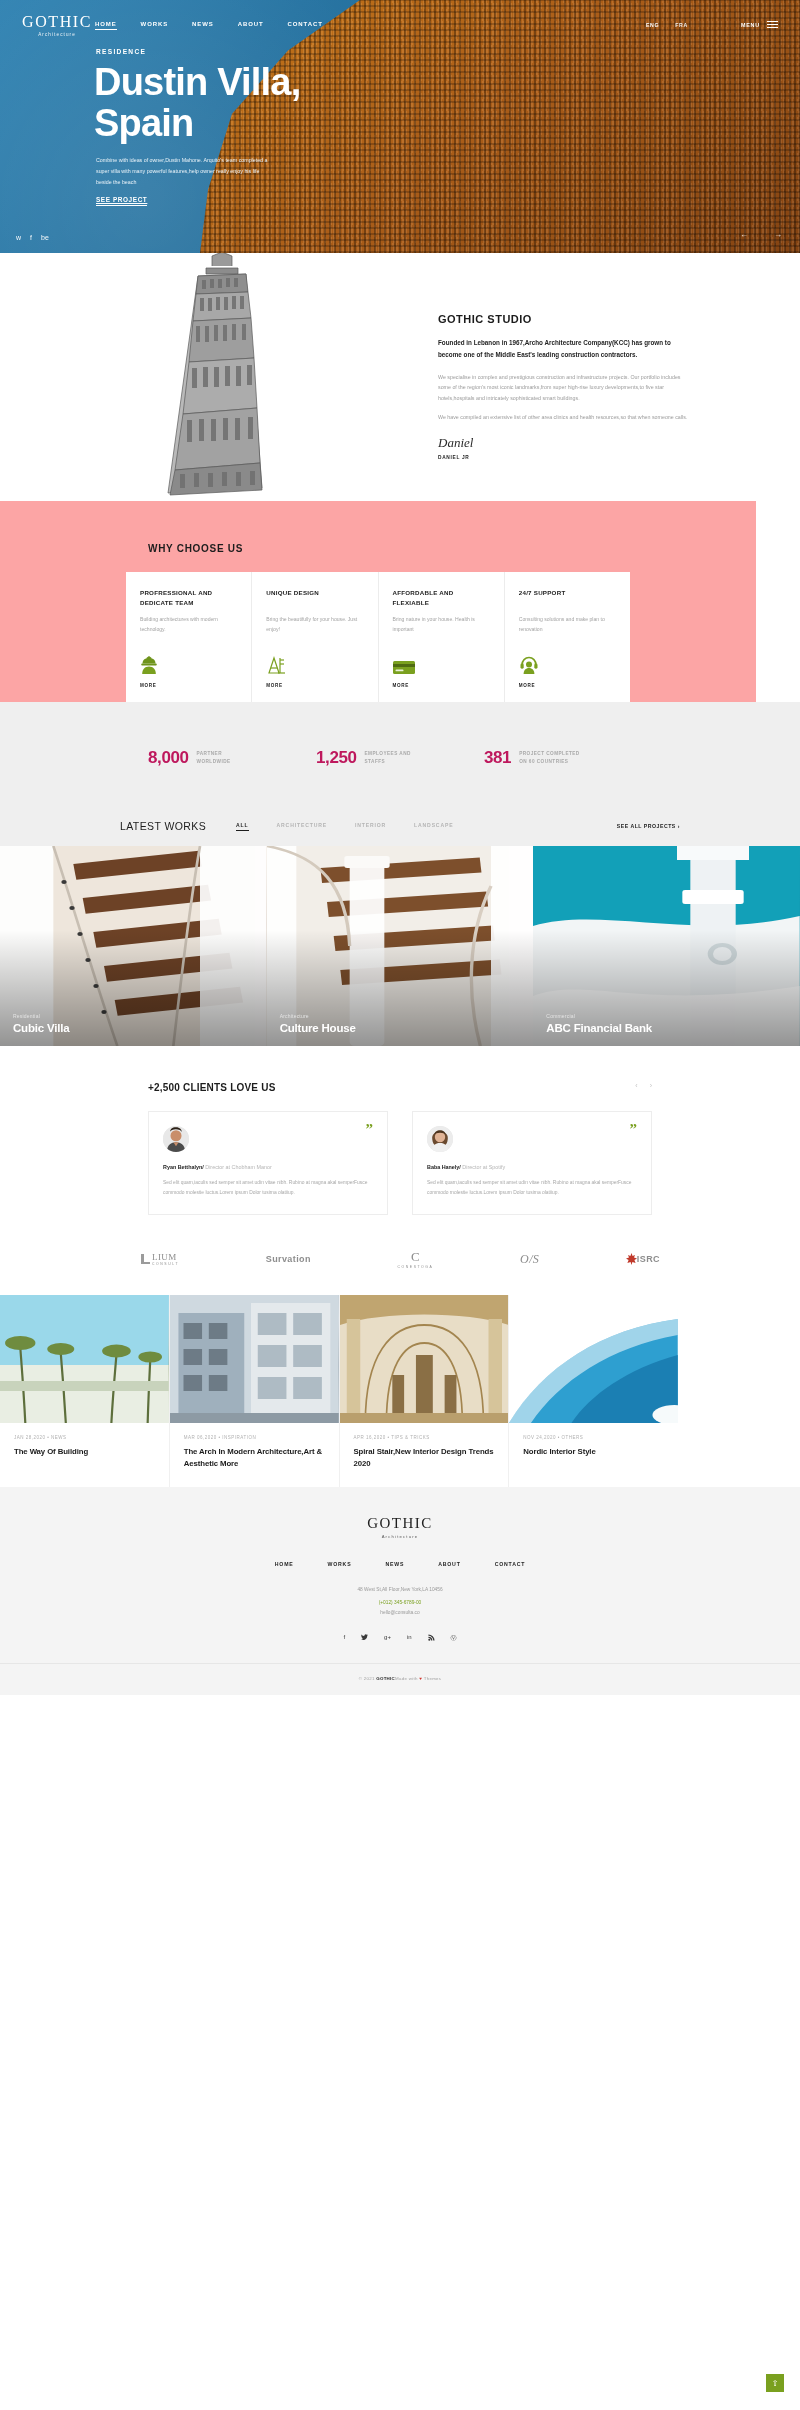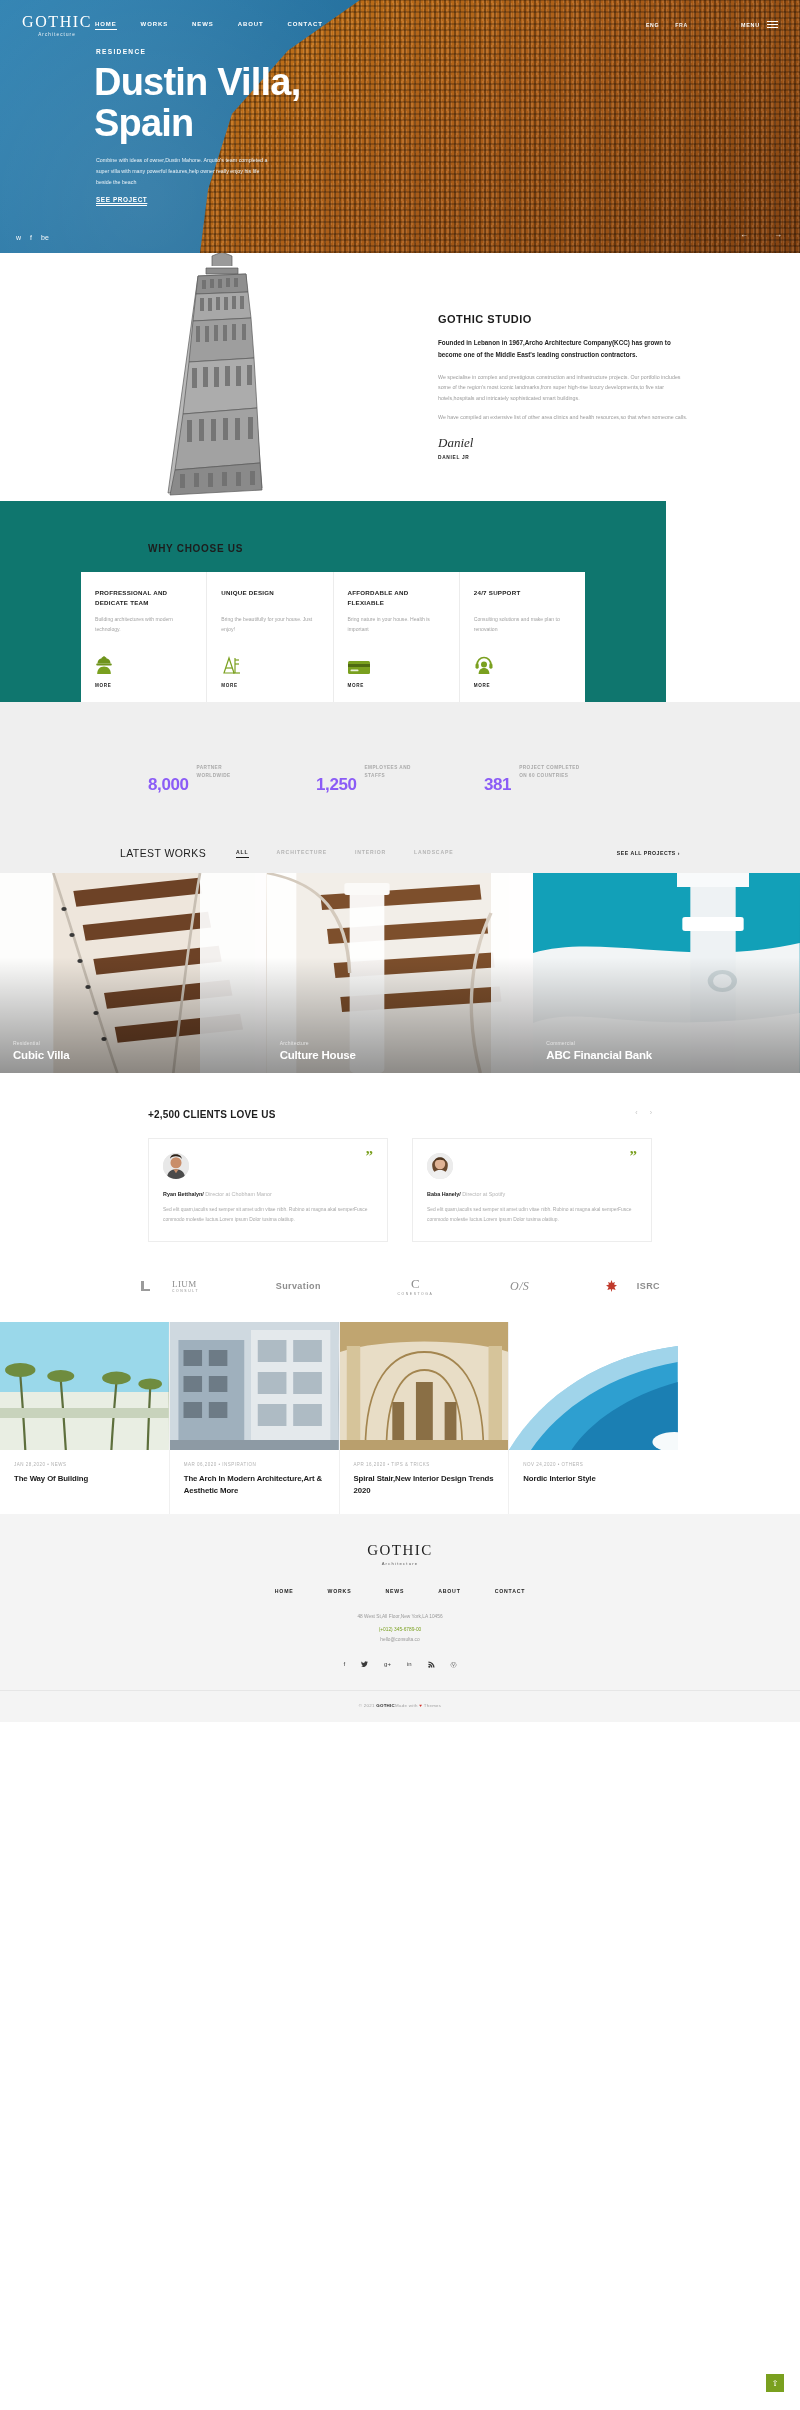--- a/index.html
+++ b/index.html
@@ -74,35 +74,35 @@
   .bldg { position:absolute; left:150px; top:-5px; width:190px; height:250px; }
   .studio-right { position:absolute; left:438px; top:60px; width:250px; }
   .studio-h { font-size:11px; font-weight:bold; letter-spacing:.5px; color:#1b1b1b; }
   .studio-lead { margin-top:12px; font-size:6.3px; font-weight:bold; line-height:1.95; color:#232323; }
   .studio-p { margin-top:10px; font-size:5.3px; line-height:2.0; color:#9b9b9b; }
   .studio-p.second { margin-top:9px; }
   .sign { margin-top:12px; font-family:"Liberation Serif", serif; font-style:italic; font-size:13px; color:#2b2b2b; }
   .sign-name { margin-top:4px; font-size:4.8px; font-weight:bold; letter-spacing:.7px; color:#1b1b1b; }
 
   
-  .why { width:666px; background:#0f766e; padding:42px 0 0; }
+  .why { width:756px; background:#fca5a5; padding:42px 0 0; }
   .why h2 { margin-left:148px; font-size:10px; font-weight:bold; letter-spacing:.7px; color:#1d1d1d; }
   .cards { margin:18px auto 0; width:504px; background:#fff; display:flex; }
   .card { flex:1; padding:16px 14px 14px; position:relative; }
   .card + .card { border-left:1px solid #ececec; }
   .card h3 { font-size:6.2px; font-weight:bold; line-height:1.65; letter-spacing:.25px; color:#1d1d1d; min-height:21px; }
   .card p { margin-top:6px; font-size:5.1px; line-height:1.95; color:#a3a3a3; min-height:22px; }
   .card .ico { margin-top:16px; height:22px; display:flex; align-items:flex-end; }
   .card .more { margin-top:8px; font-size:4.6px; font-weight:bold; letter-spacing:.7px; color:#1d1d1d; }
 
   
   .stats { width:800px; background:#efefef; padding:46px 0 52px; }
   .stats-row { width:504px; margin:0 auto; display:flex; }
   .stat { flex:1; display:flex; align-items:center; gap:8px; }
-  .stat .num { font-size:17px; font-weight:bold; letter-spacing:-.4px; color:#8b5cf6;margin-top:27px; }
+  .stat .num { font-size:17px; font-weight:bold; letter-spacing:-.4px; color:#be185d; }
   .stat .lbl { font-size:4.7px; font-weight:bold; line-height:1.7; letter-spacing:.45px; color:#a9a9a9; }
 
   
   .lw { width:800px; background:#efefef; padding:0 0 14px; }
   .lw-head { width:560px; margin:0 auto; display:flex; align-items:center; }
   .lw-head h2 { font-size:10.5px; font-weight:normal; letter-spacing:.4px; color:#1d1d1d; }
   .lw-filters { display:flex; gap:28px; margin-left:30px; }
   .lw-filters span { font-size:5.1px; font-weight:bold; letter-spacing:.85px; color:#b4b4b4; padding-bottom:2px; }
   .lw-filters span.on { color:#1d1d1d; border-bottom:1.3px solid #1d1d1d; }
   .lw-all { margin-left:auto; font-size:5.2px; font-weight:bold; letter-spacing:.5px; color:#1d1d1d; }
@@ -129,21 +129,21 @@
   .tcard .quo { position:absolute; right:14px; top:12px; color:#7aa01f; font-size:15px; font-weight:bold; line-height:.7; font-family:"Liberation Serif", serif; }
   .avatar { width:26px; height:26px; border-radius:50%; overflow:hidden; background:#e7e7e7; position:relative; }
   .avatar .face { position:absolute; inset:0; }
   .tname { margin-top:12px; font-size:5.4px; font-weight:bold; color:#1d1d1d; }
   .tname .role { font-weight:normal; color:#b5b5b5; }
   .tbody { margin-top:8px; font-size:4.9px; line-height:2.05; color:#a8a8a8; }
 
   
   .logos { width:800px; background:#fff; padding:34px 0 26px; }
   .logos-row { width:520px; margin:0 auto; display:flex; align-items:center; justify-content:space-between; }
-  .clogo { color:#8d8d8d; display:flex; align-items:center; gap:20px; }
+  .clogo { color:#8d8d8d; display:flex; align-items:center; gap:0; }
   .clogo .cl-main { font-family:"Liberation Serif", serif; font-size:9px; letter-spacing:.4px; }
   .clogo .cl-sub { font-size:3.4px; letter-spacing:1.6px; }
 
   
   .blog { display:flex; width:678px; }
   .bcard { flex:1; background:#fff; }
   .bcard + .bcard { border-left:1px solid #f0f0f0; }
   .bimg { height:128px; position:relative; overflow:hidden; }
   .b1 { background:linear-gradient(175deg,#8fd3e8 0%,#bfe3ef 22%,#d7c6a8 45%,#7d8f5c 62%,#cfd9c2 80%,#eef2ea 100%); }
   .b2 { background:linear-gradient(160deg,#cfd9e0 0%,#9fb0bd 25%,#e3e7ea 45%,#6d7b86 70%,#c3ccd3 100%); }

